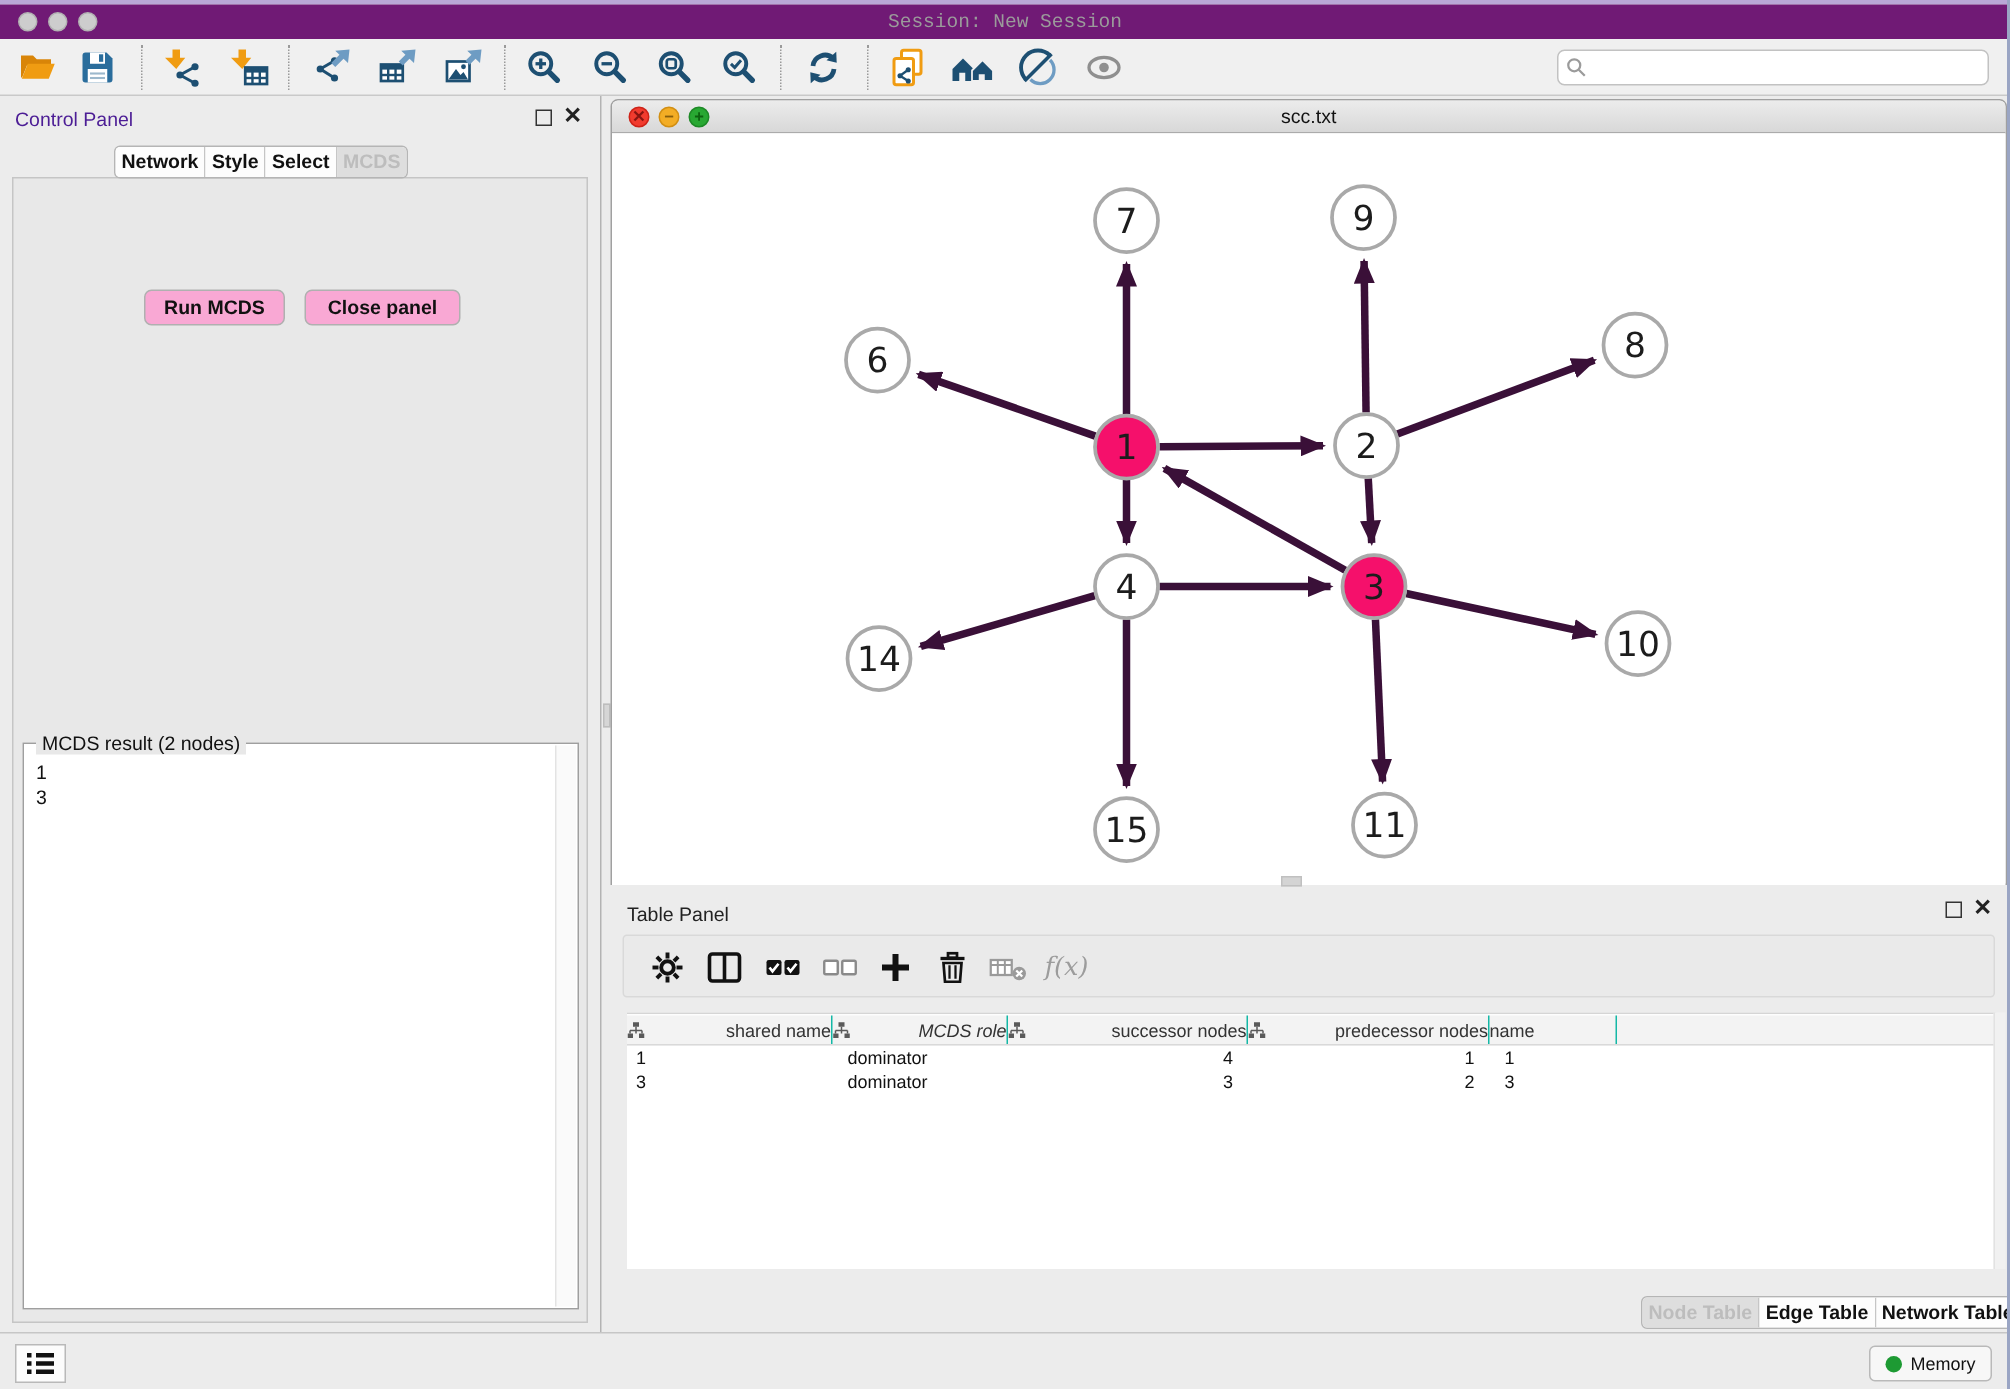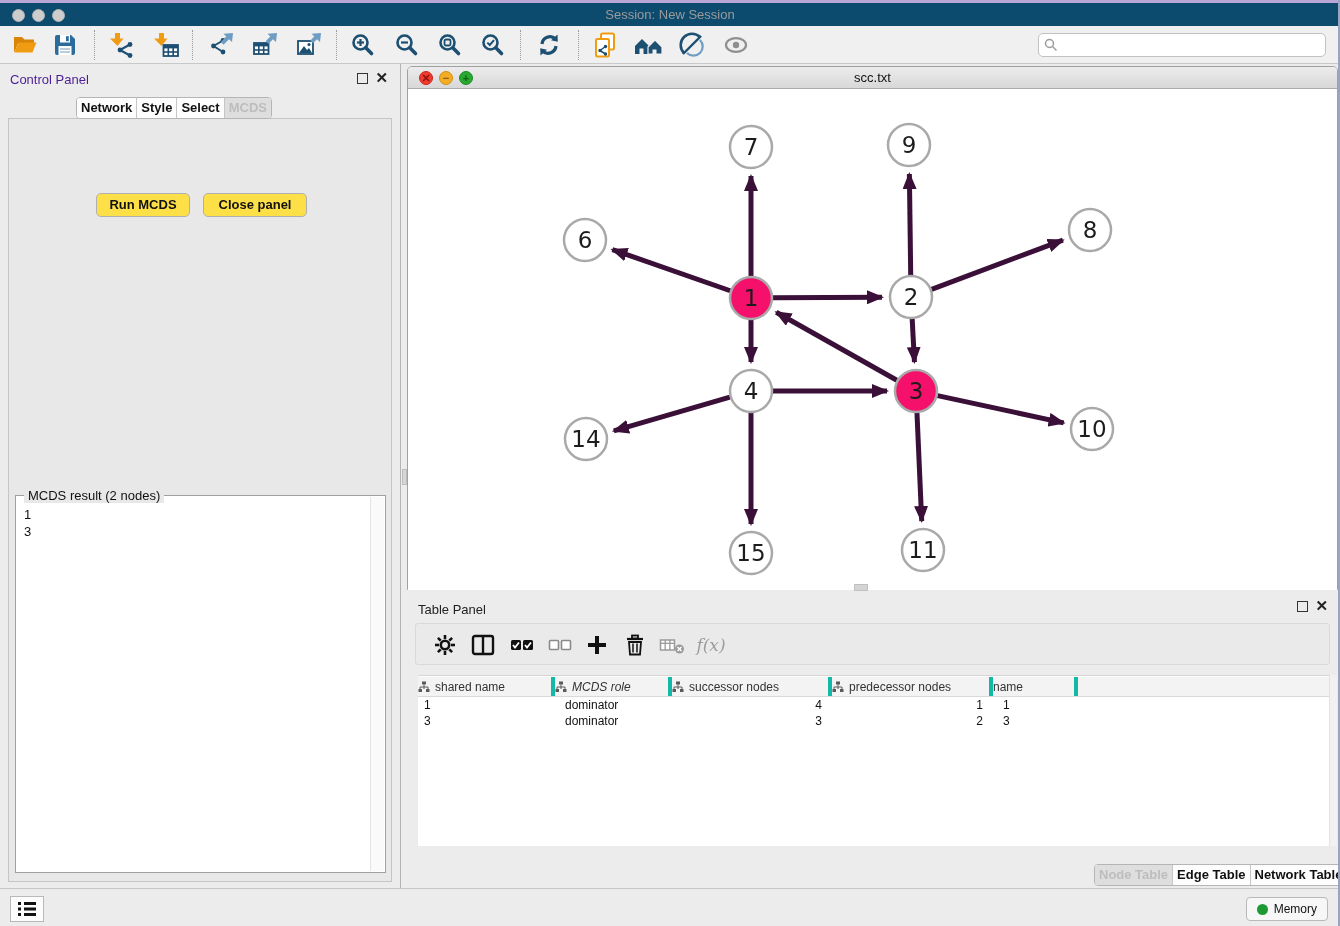--- a/index.html
+++ b/index.html
@@ -3,21 +3,21 @@
 <meta charset="utf-8">
 <style>
   * { margin:0; padding:0; box-sizing:border-box; }
   html,body { width:1340px; height:926px; }
   body { font-family:"Liberation Sans",sans-serif; background:#ececec; position:relative; overflow:hidden; }
   .abs { position:absolute; }
 
   
   #top-edge { left:0; top:0; width:1340px; height:3px; background:#b9a7d6; }
   #right-edge { right:0; top:0; width:2px; height:926px; background:#9aa5c4; z-index:50; }
-  #titlebar { left:0; top:3px; width:1340px; height:23px; background:#0c4a6e; }
+  #titlebar { left:0; top:3px; width:1340px; height:23px; background:#701a75;font-family:Liberation Mono, monospace; }
   .tl-gray { width:13px; height:13px; border-radius:50%; background:#cdcdcd; border:1px solid #b2b2b2; display:inline-block; margin-right:7px; }
   #titlebar .lights { position:absolute; left:12px; top:5px; }
   #window-title { width:100%; text-align:center; line-height:23px; font-size:13px; color:#9b9b9b; }
 
   
   #main-toolbar { left:0; top:26px; width:1340px; height:38px; background:#f0f0f0; border-bottom:1px solid #c9c9c9; }
   .tbtn { position:absolute; top:3px; width:38px; height:32px; display:flex; align-items:center; justify-content:center; border-radius:4px; }
   .tsep { position:absolute; top:4px; width:0; height:30px; border-left:1px dotted #9a9a9a; }
   #search-wrap { position:absolute; right:14px; top:7px; width:288px; height:24px; }
   #search-input { width:100%; height:100%; border:1px solid #c2c2c2; border-radius:5px; background:#fff; padding:0 6px 0 24px; font-size:12px; outline:none; }
@@ -32,21 +32,21 @@
   #cp-float { right:32px; } #cp-close { right:12px; }
   .tabstrip { position:absolute; display:flex; height:22px; border:1px solid #b5b5b5; border-radius:4px; overflow:hidden; background:#fff; z-index:5; }
   .tabstrip .tab { font-size:13px; font-weight:600; color:#111; background:#fdfdfd; padding:0 4px; line-height:20px; border-right:1px solid #c6c6c6; white-space:nowrap; }
   .tabstrip .tab:last-child { border-right:none; }
   .tabstrip .tab.active { background:#dedede; color:#bdbdbd; }
   #cp-tabs { left:76px; top:33px; }
   #cp-content { position:absolute; left:8px; top:54px; width:384px; height:764px; background:#e8e8e8; border:1px solid #c5c5c5; }
   #opt-label { position:absolute; left:0; top:16px; width:100%; text-align:center; font-size:13px; font-weight:600; color:#111; }
   #criterion-select { position:absolute; left:37px; top:40px; width:310px; height:24px; background:#fff; border:1px solid #b3b3b3; border-radius:4px; font-size:13px; color:#111; line-height:22px; padding-left:10px; }
   #criterion-select .stepper { position:absolute; right:7px; top:3px; }
-  .cp-btn { position:absolute; top:74px; height:24px; background:#fde047; border:1px solid #b0b0b0; border-radius:5px; font-size:13px; font-weight:600; color:#111; text-align:center; line-height:22px; }
+  .cp-btn { position:absolute; top:74px; height:24px; background:#f9a8d4; border:1px solid #b0b0b0; border-radius:5px; font-size:13px; font-weight:600; color:#111; text-align:center; line-height:22px; }
   #run-btn { left:87px; width:94px; }
   #close-panel-btn { left:194px; width:104px; }
   #result-group { position:absolute; left:6px; top:376px; width:371px; height:378px; border:1px solid #9f9f9f; background:#fff; }
   #result-legend { position:absolute; left:8px; top:-8px; background:#e8e8e8; padding:0 4px; font-size:13px; color:#111; }
   #result-lines { position:absolute; left:0; top:8px; width:352px; height:364px; padding:2px 8px; font-size:13px; color:#111; line-height:17px; overflow:hidden; }
   #result-scroll { position:absolute; right:1px; top:1px; width:14px; height:374px; background:#fafafa; border-left:1px solid #e3e3e3; }
 
   
   #v-splitter { left:400px; top:64px; width:7px; height:824px; background:#ececec; border-left:1px solid #b3b3b3; }
   #v-grip { position:absolute; left:1px; top:405px; width:5px; height:16px; background:#d6d6d6; border:1px solid #bdbdbd; }
@@ -64,21 +64,21 @@
 
   
   #table-panel { left:407px; top:595px; width:931px; height:293px; background:#ececec; }
   #tp-title { position:absolute; left:11px; top:7px; font-size:13px; color:#222; }
   #tp-float { right:30px; } #tp-close { right:10px; }
   #tp-toolbar { position:absolute; left:8px; top:28px; width:915px; height:42px; background:#eaeaea; border:1px solid #d9d9d9; border-radius:3px; }
   .tp-btn { position:absolute; top:5px; width:34px; height:32px; display:flex; align-items:center; justify-content:center; }
   #fx-label { font-family:"DejaVu Serif",serif; font-style:italic; font-size:17px; color:#9c9c9c; }
   #node-table { position:absolute; left:11px; top:80px; width:913px; height:171px; background:#fff; border-top:1px solid #d5d5d5; }
   #table-header { display:flex; height:21px; background:#f3f3f3; border-bottom:1px solid #d9d9d9; border-top:1px solid #fdfdfd; }
-  .th { display:flex; align-items:center; justify-content:flex-start; gap:5px; font-size:12px; color:#333; border-right:4px solid #14b8a6; height:100%; }
+  .th { display:flex; align-items:center; justify-content:space-between; gap:5px; font-size:12px; color:#333; border-right:1px solid #14b8a6; height:100%; }
   .trow { display:flex; height:16px; }
   .td { font-size:12px; color:#111; line-height:16px; padding:0 10px; white-space:nowrap; overflow:hidden; }
   #tp-scroll { position:absolute; right:1px; top:80px; width:8px; height:171px; background:#f1f1f1; border-left:1px solid #e2e2e2; }
   #table-tabs { left:687px; top:269px; }
   #table-tabs .tab { font-weight:600; }
 
   
   #status-bar { left:0; top:888px; width:1340px; height:38px; background:#ececec; border-top:1px solid #c6c6c6; }
   #levels-btn { position:absolute; left:10px; top:7px; width:34px; height:26px; background:#fcfcfc; border:1px solid #b9b9b9; display:flex; align-items:center; justify-content:center; }
   #memory-btn { position:absolute; right:12px; top:8px; height:24px; background:#f7f7f7; border:1px solid #b9b9b9; border-radius:4px; display:flex; align-items:center; gap:6px; padding:0 10px; font-size:12px; color:#111; }

